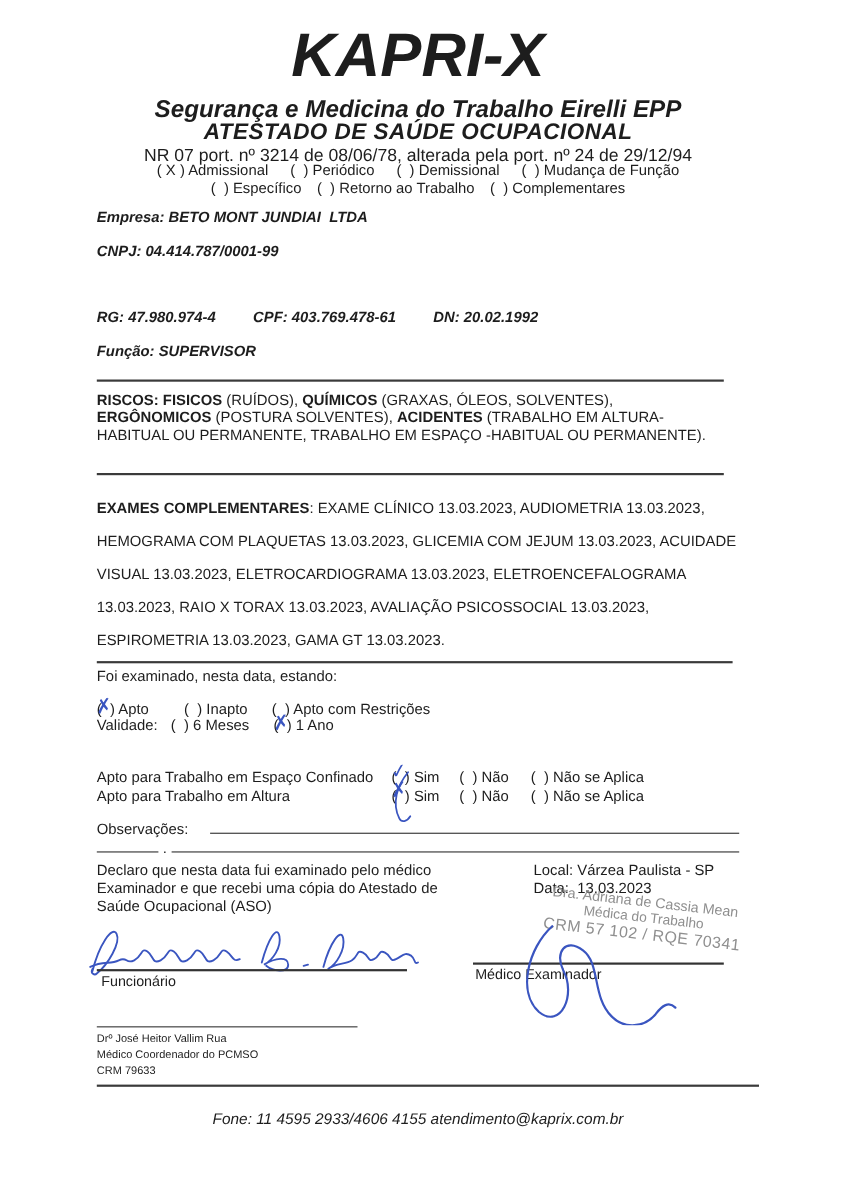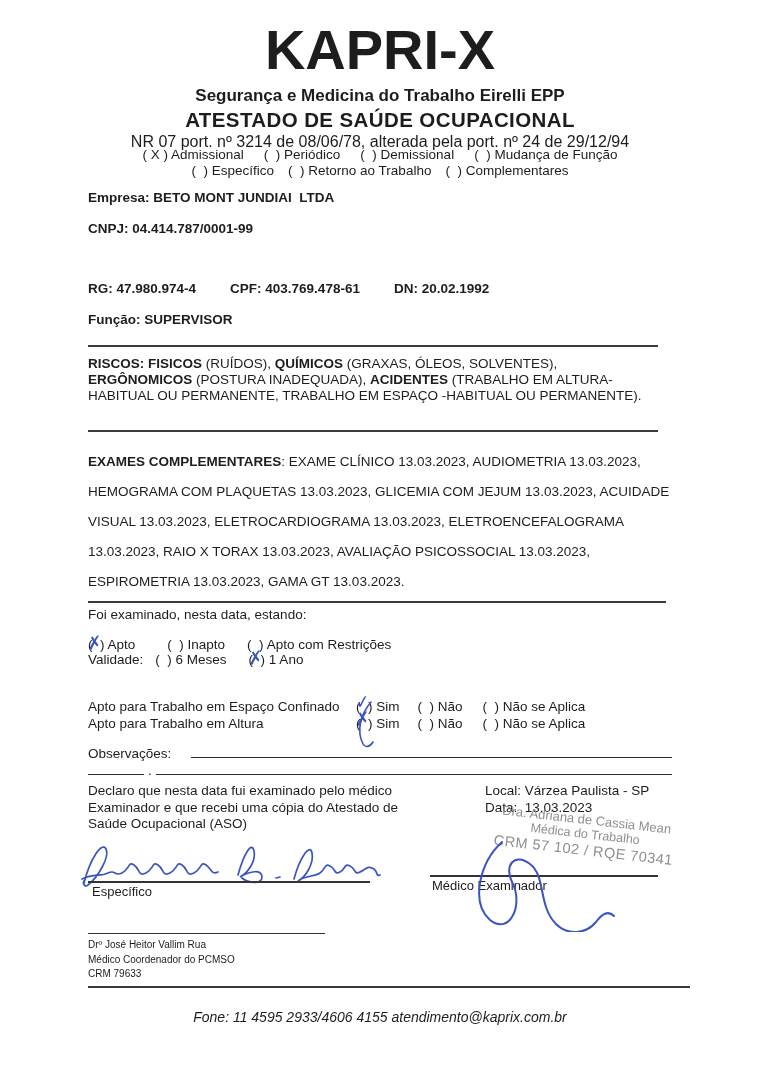--- a/index.html
+++ b/index.html
@@ -2,24 +2,24 @@
 <html><head>
 <meta charset="utf-8">
 <style>
   html,body{margin:0;padding:0;background:#ffffff;}
   .page{
     position:relative;width:768px;height:1072px;background:#fff;
     font-family:"Liberation Sans",sans-serif;color:#1d1d1d;overflow:hidden;
   }
   .abs{position:absolute;}
   .ctr{left:88px;width:584px;text-align:center;}
-  .bi{font-weight:bold;}
+  .bi{font-weight:bold;font-style:italic;}
   .pre{white-space:pre-wrap;}
   .brand{top:22px;font-size:56px;line-height:1;letter-spacing:0px;}
-  .subtitle{top:86px;font-size:17px;}
+  .subtitle{top:86px;font-size:22px;}
   .doctitle{top:108px;font-size:20.5px;letter-spacing:.4px;}
   .regline{top:133px;font-size:16px;}
   .typesrow{display:flex;justify-content:center;gap:20px;font-size:13.5px;}
   .rule{background:#3a3a3a;height:2px;}
   .fieldline{left:88px;font-size:13.5px;}
   .rgrow{display:flex;gap:34px;}
   .para{left:88px;font-size:13.5px;}
   .opt{position:relative;display:inline-block;font-size:13.5px;}
   .box{white-space:pre;}
   .mark{
@@ -70,21 +70,21 @@
   <div class="abs fieldline bi" style="top:221px;">CNPJ: 04.414.787/0001-99</div>
   <div class="abs fieldline bi rgrow" style="top:281px;justify-content:center;">
     <span>RG: 47.980.974-4</span>
     <span>CPF: 403.769.478-61</span>
     <span>DN: 20.02.1992</span>
   </div>
   <div class="abs fieldline bi" style="top:312px;">Função: SUPERVISOR</div>
 
   <div class="abs rule" style="top:345px;left:88px;width:570px;"></div>
   <div class="abs para" style="top:356px;width:574px;line-height:15.8px;">
-    <b>RISCOS: FISICOS </b><span>(RUÍDOS), </span><b>QUÍMICOS </b><span>(GRAXAS, ÓLEOS, SOLVENTES), </span><b>ERGÔNOMICOS </b><span>(POSTURA INADEQUADA), </span><b>ACIDENTES </b><span>(TRABALHO EM ALTURA- HABITUAL OU PERMANENTE, TRABALHO EM ESPAÇO -HABITUAL OU PERMANENTE).</span>
+    <b>RISCOS: FISICOS </b><span>(RUÍDOS), </span><b>QUÍMICOS </b><span>(GRAXAS, ÓLEOS, SOLVENTES), </span><b>ERGÔNOMICOS </b><span>(POSTURA SOLVENTES), </span><b>ACIDENTES </b><span>(TRABALHO EM ALTURA- HABITUAL OU PERMANENTE, TRABALHO EM ESPAÇO -HABITUAL OU PERMANENTE).</span>
   </div>
   <div class="abs rule" style="top:430px;left:88px;width:570px;"></div>
 
   <div class="abs para" style="top:447px;width:588px;line-height:30px;">
     <b>EXAMES COMPLEMENTARES</b><span>: EXAME CLÍNICO 13.03.2023, AUDIOMETRIA 13.03.2023, HEMOGRAMA COM PLAQUETAS 13.03.2023, GLICEMIA COM JEJUM 13.03.2023, ACUIDADE VISUAL 13.03.2023, ELETROCARDIOGRAMA 13.03.2023, ELETROENCEFALOGRAMA 13.03.2023, RAIO X TORAX 13.03.2023, AVALIAÇÃO PSICOSSOCIAL 13.03.2023, ESPIROMETRIA 13.03.2023, GAMA GT 13.03.2023.</span>
   </div>
 
   <div class="abs rule" style="top:601px;left:88px;width:578px;"></div>
   <div class="abs para" style="top:607px;">Foi examinado, nesta data, estando:</div>
 
@@ -177,21 +177,21 @@
   <svg class="abs" style="left:80px;top:833px;" width="305" height="60" viewBox="0 0 305 60">
     <g stroke="#3a55c0" stroke-width="1.7" fill="none" stroke-linecap="round">
       <path d="M4,50 C10,26 22,8 26,16 C30,24 18,44 8,52 C6,54 2,52 4,48"></path>
       <path d="M2,46 C14,40 20,44 28,40 C36,36 34,44 42,40 C50,36 48,28 54,32 C60,36 58,44 66,40 C74,36 72,28 78,32 C84,36 82,44 90,40 C98,36 96,28 102,32 C108,36 106,44 114,40 C122,36 120,28 126,32 C132,36 131,42 138,39"></path>
       <path d="M158,42 C164,20 172,8 174,18 C176,28 168,40 160,44 C170,38 182,36 182,44 C182,52 168,50 162,45"></path>
       <path d="M196,45 l4,-1"></path>
       <path d="M214,46 C220,24 230,10 232,20 C234,30 226,44 218,48 C226,42 234,44 240,40 C246,36 244,30 250,33 C256,36 254,42 260,39 C266,36 264,30 270,33 C276,36 274,42 280,39 C286,36 288,32 294,36 C298,39 296,44 300,42"></path>
     </g>
   </svg>
   <div class="abs sigline" style="top:881px;left:88px;width:282px;"></div>
-  <div class="abs siglabel" style="top:884px;left:92px;">Específico</div>
+  <div class="abs siglabel" style="top:884px;left:92px;">Funcionário</div>
 
   <div class="abs sigline" style="top:875px;left:430px;width:228px;"></div>
   <div class="abs siglabel" style="top:878px;left:432px;">Médico Examinador</div>
   <svg class="abs" style="left:462px;top:840px;" width="190" height="92" viewBox="0 0 190 92">
     <path d="M40,2 C18,22 8,62 28,80 C48,96 62,64 50,42 C42,26 52,12 68,24 C84,36 76,66 94,84 C106,96 124,94 134,82 C140,74 146,70 152,76" stroke="#3a55c0" stroke-width="2" fill="none" stroke-linecap="round"></path>
   </svg>
 
   <div class="abs sigline" style="top:933px;left:88px;width:237px;height:1.4px;"></div>
   <div class="abs coord" style="top:938px;left:88px;">
     <div>Drº José Heitor Vallim Rua</div>

